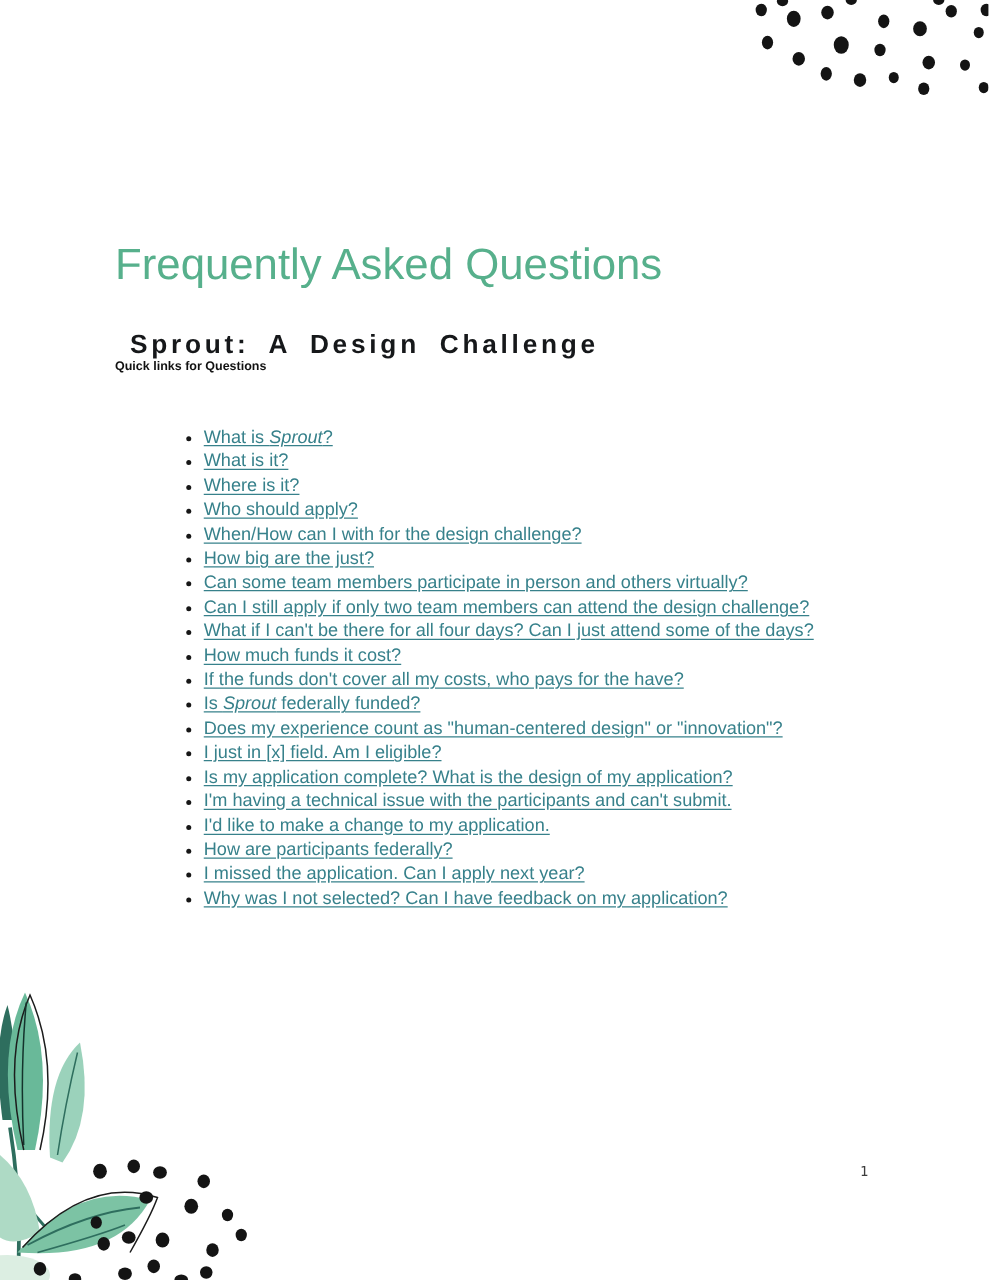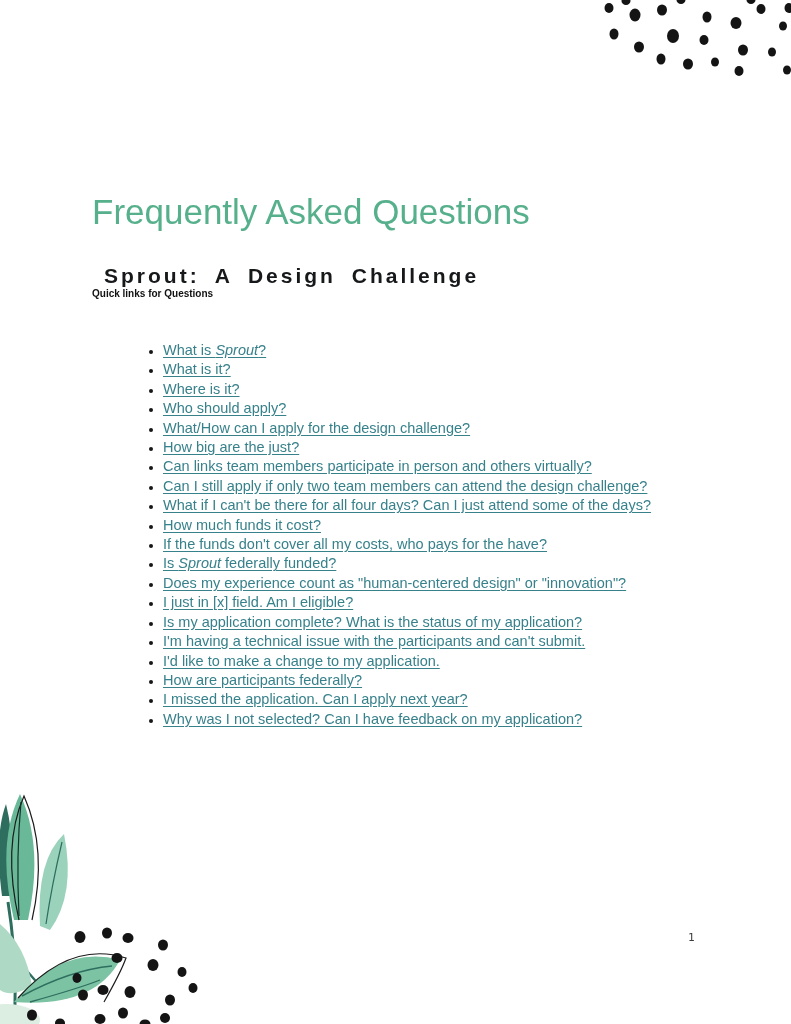--- a/index.html
+++ b/index.html
@@ -107,31 +107,31 @@
 
   <h1 class="title">Frequently Asked Questions</h1>
   <h2 class="subtitle">Sprout: A Design Challenge</h2>
   <div class="quick-label">Quick links for Questions</div>
 
   <ul class="faq-list">
       <li><a href="#"><span>What is </span><em>Sprout</em><span>?</span></a></li>
       <li><a href="#"><span>What is it?</span></a></li>
       <li><a href="#"><span>Where is it?</span></a></li>
       <li><a href="#"><span>Who should apply?</span></a></li>
-      <li><a href="#"><span>What/How can I apply for the design challenge?</span></a></li>
+      <li><a href="#"><span>When/How can I with for the design challenge?</span></a></li>
       <li><a href="#"><span>How big are the just?</span></a></li>
-      <li><a href="#"><span>Can links team members participate in person and others virtually?</span></a></li>
+      <li><a href="#"><span>Can some team members participate in person and others virtually?</span></a></li>
       <li><a href="#"><span>Can I still apply if only two team members can attend the design challenge?</span></a></li>
       <li><a href="#"><span>What if I can't be there for all four days? Can I just attend some of the days?</span></a></li>
       <li><a href="#"><span>How much funds it cost?</span></a></li>
       <li><a href="#"><span>If the funds don't cover all my costs, who pays for the have?</span></a></li>
       <li><a href="#"><span>Is </span><em>Sprout</em><span> federally funded?</span></a></li>
       <li><a href="#"><span>Does my experience count as "human-centered design" or "innovation"? </span></a></li>
       <li><a href="#"><span>I just in [x] field. Am I eligible? </span></a></li>
-      <li><a href="#"><span>Is my application complete? What is the status of my application? </span></a></li>
+      <li><a href="#"><span>Is my application complete? What is the design of my application? </span></a></li>
       <li><a href="#"><span>I'm having a technical issue with the participants and can't submit.</span></a></li>
       <li><a href="#"><span>I'd like to make a change to my application. </span></a></li>
       <li><a href="#"><span>How are participants federally? </span></a></li>
       <li><a href="#"><span>I missed the application. Can I apply next year? </span></a></li>
       <li><a href="#"><span>Why was I not selected? Can I have feedback on my application? </span></a></li>
     </ul>
 
   <svg class="leaves-bl" viewBox="0 0 250 250" aria-hidden="true">
     <path d="M2,122 Q-6,62 6,30 Q16,70 10,122 Z" fill="var(--stem_teal,#2E6E5E)"></path>
     <path d="M14,146 Q-4,70 20,20 Q44,72 28,146 Z" fill="var(--leaf_mid,#69B999)"></path>

